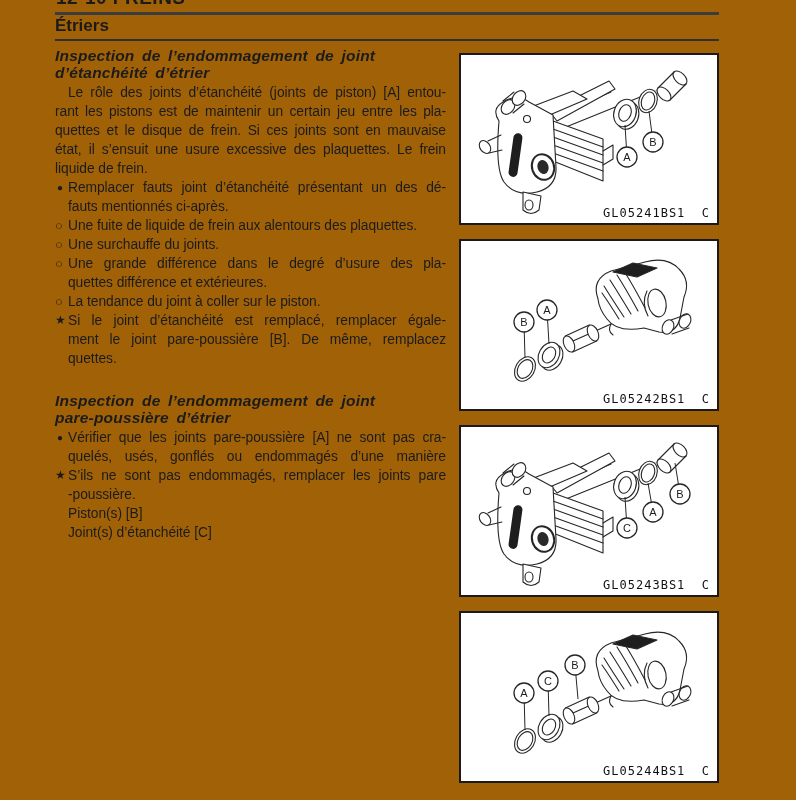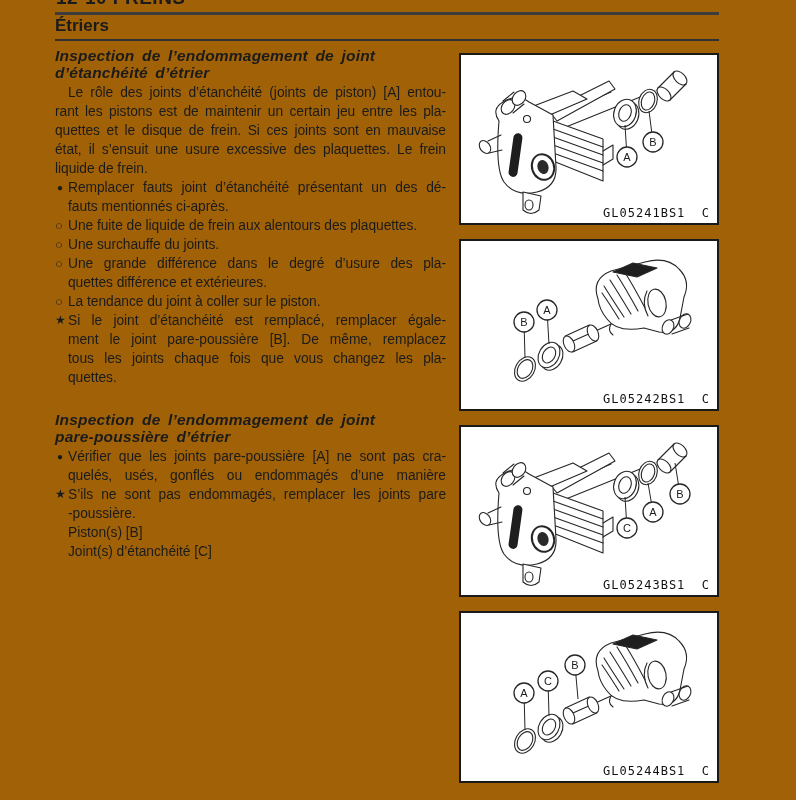--- a/index.html
+++ b/index.html
@@ -140,21 +140,20 @@
             <div class="line">quettes différence et extérieures.</div>
           </div>
           <div class="block has-marker">
             <span class="marker m-circle">○</span>
             <div class="line">La tendance du joint à coller sur le piston.</div>
           </div>
           <div class="block has-marker">
             <span class="marker m-star">★</span>
             <div class="line j">Si le joint d’étanchéité est remplacé, remplacer égale-</div>
             <div class="line j">ment le joint pare-poussière [B]. De même, remplacez</div>
-            <div class="line j">tous les joints chaque fois que vous changez les pla-</div>
             <div class="line">quettes.</div>
           </div>
         </div>
       </div>
       <div class="sec">
         <div class="sec-heading">
           <div>Inspection de l’endommagement de joint</div>
           <div>pare-poussière d’étrier</div>
         </div>
         <div class="blocks">

